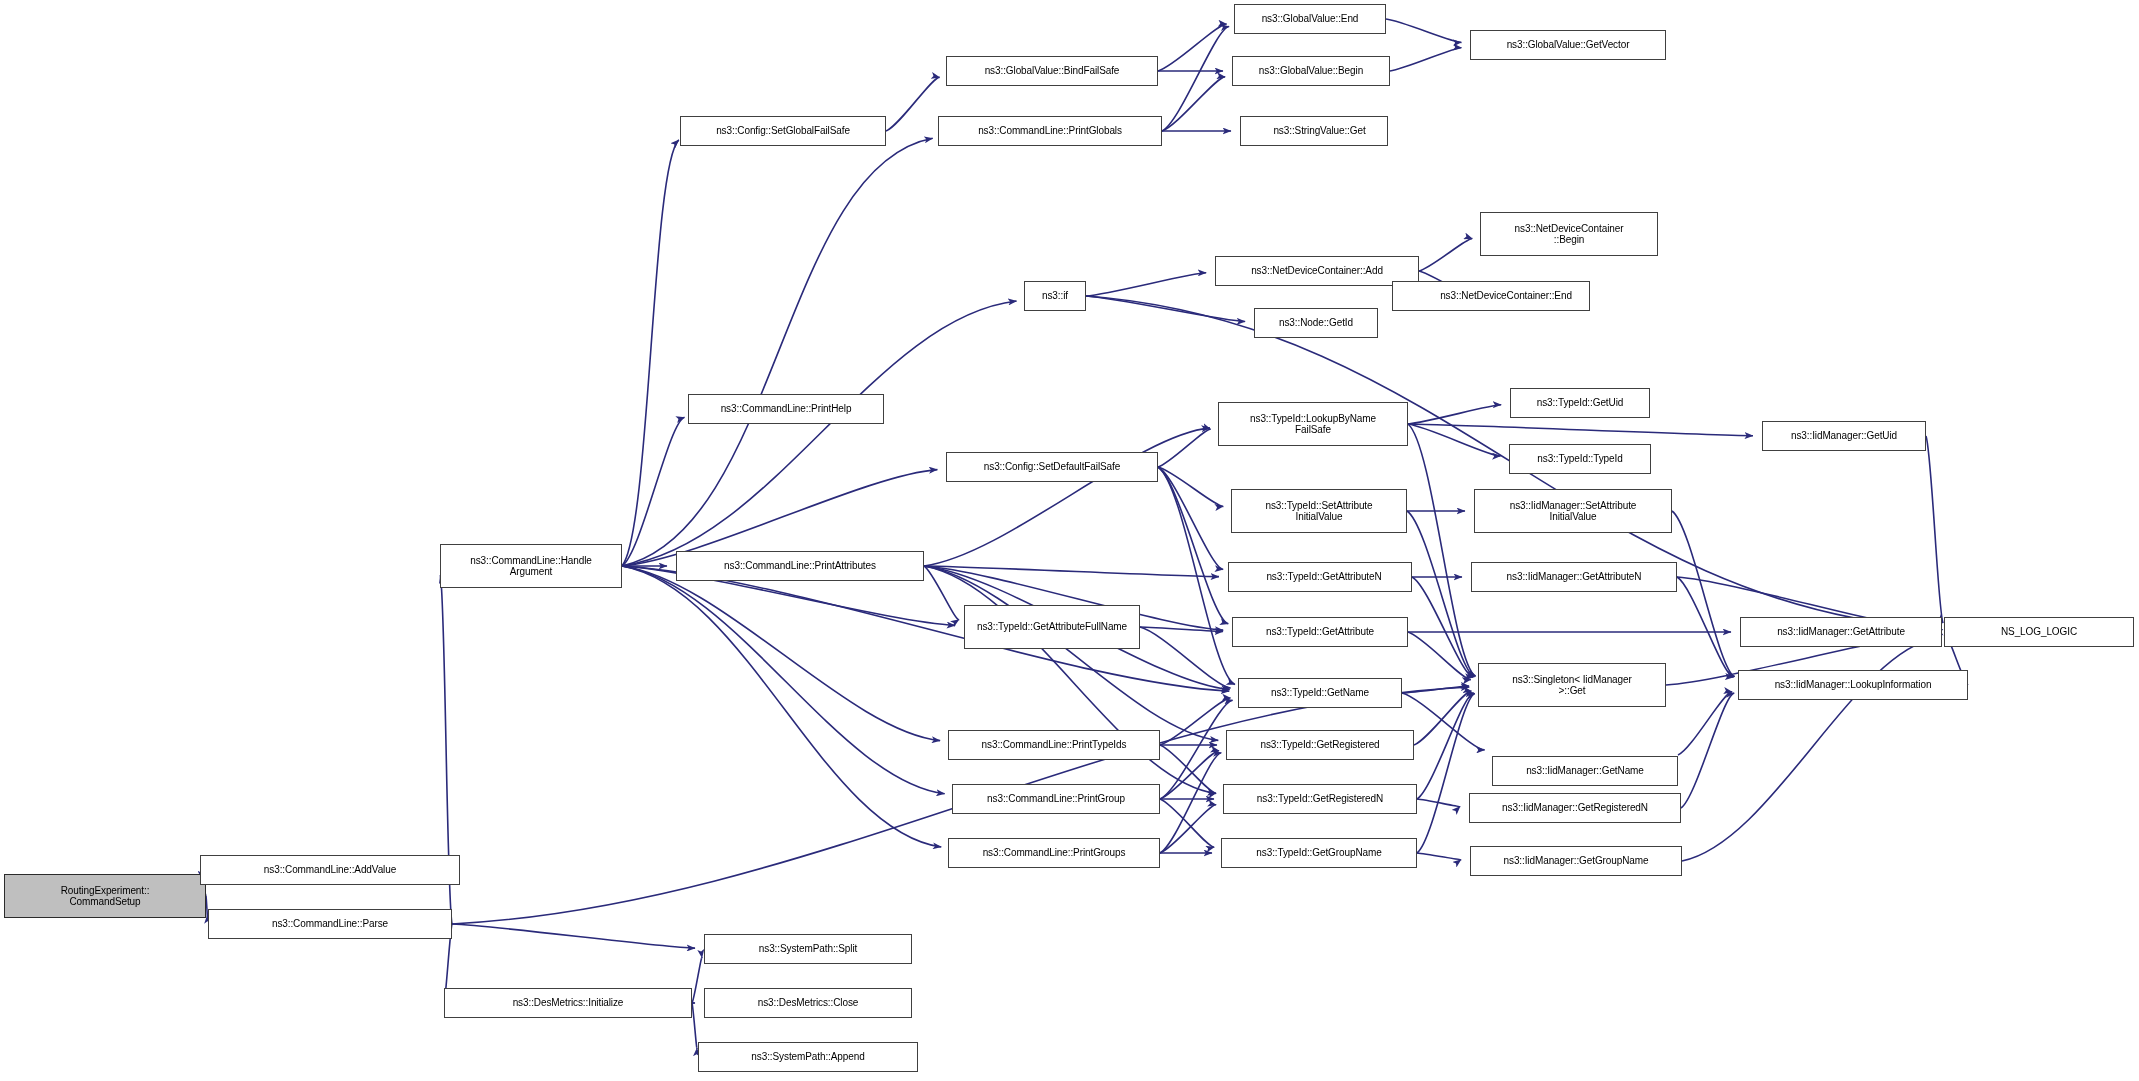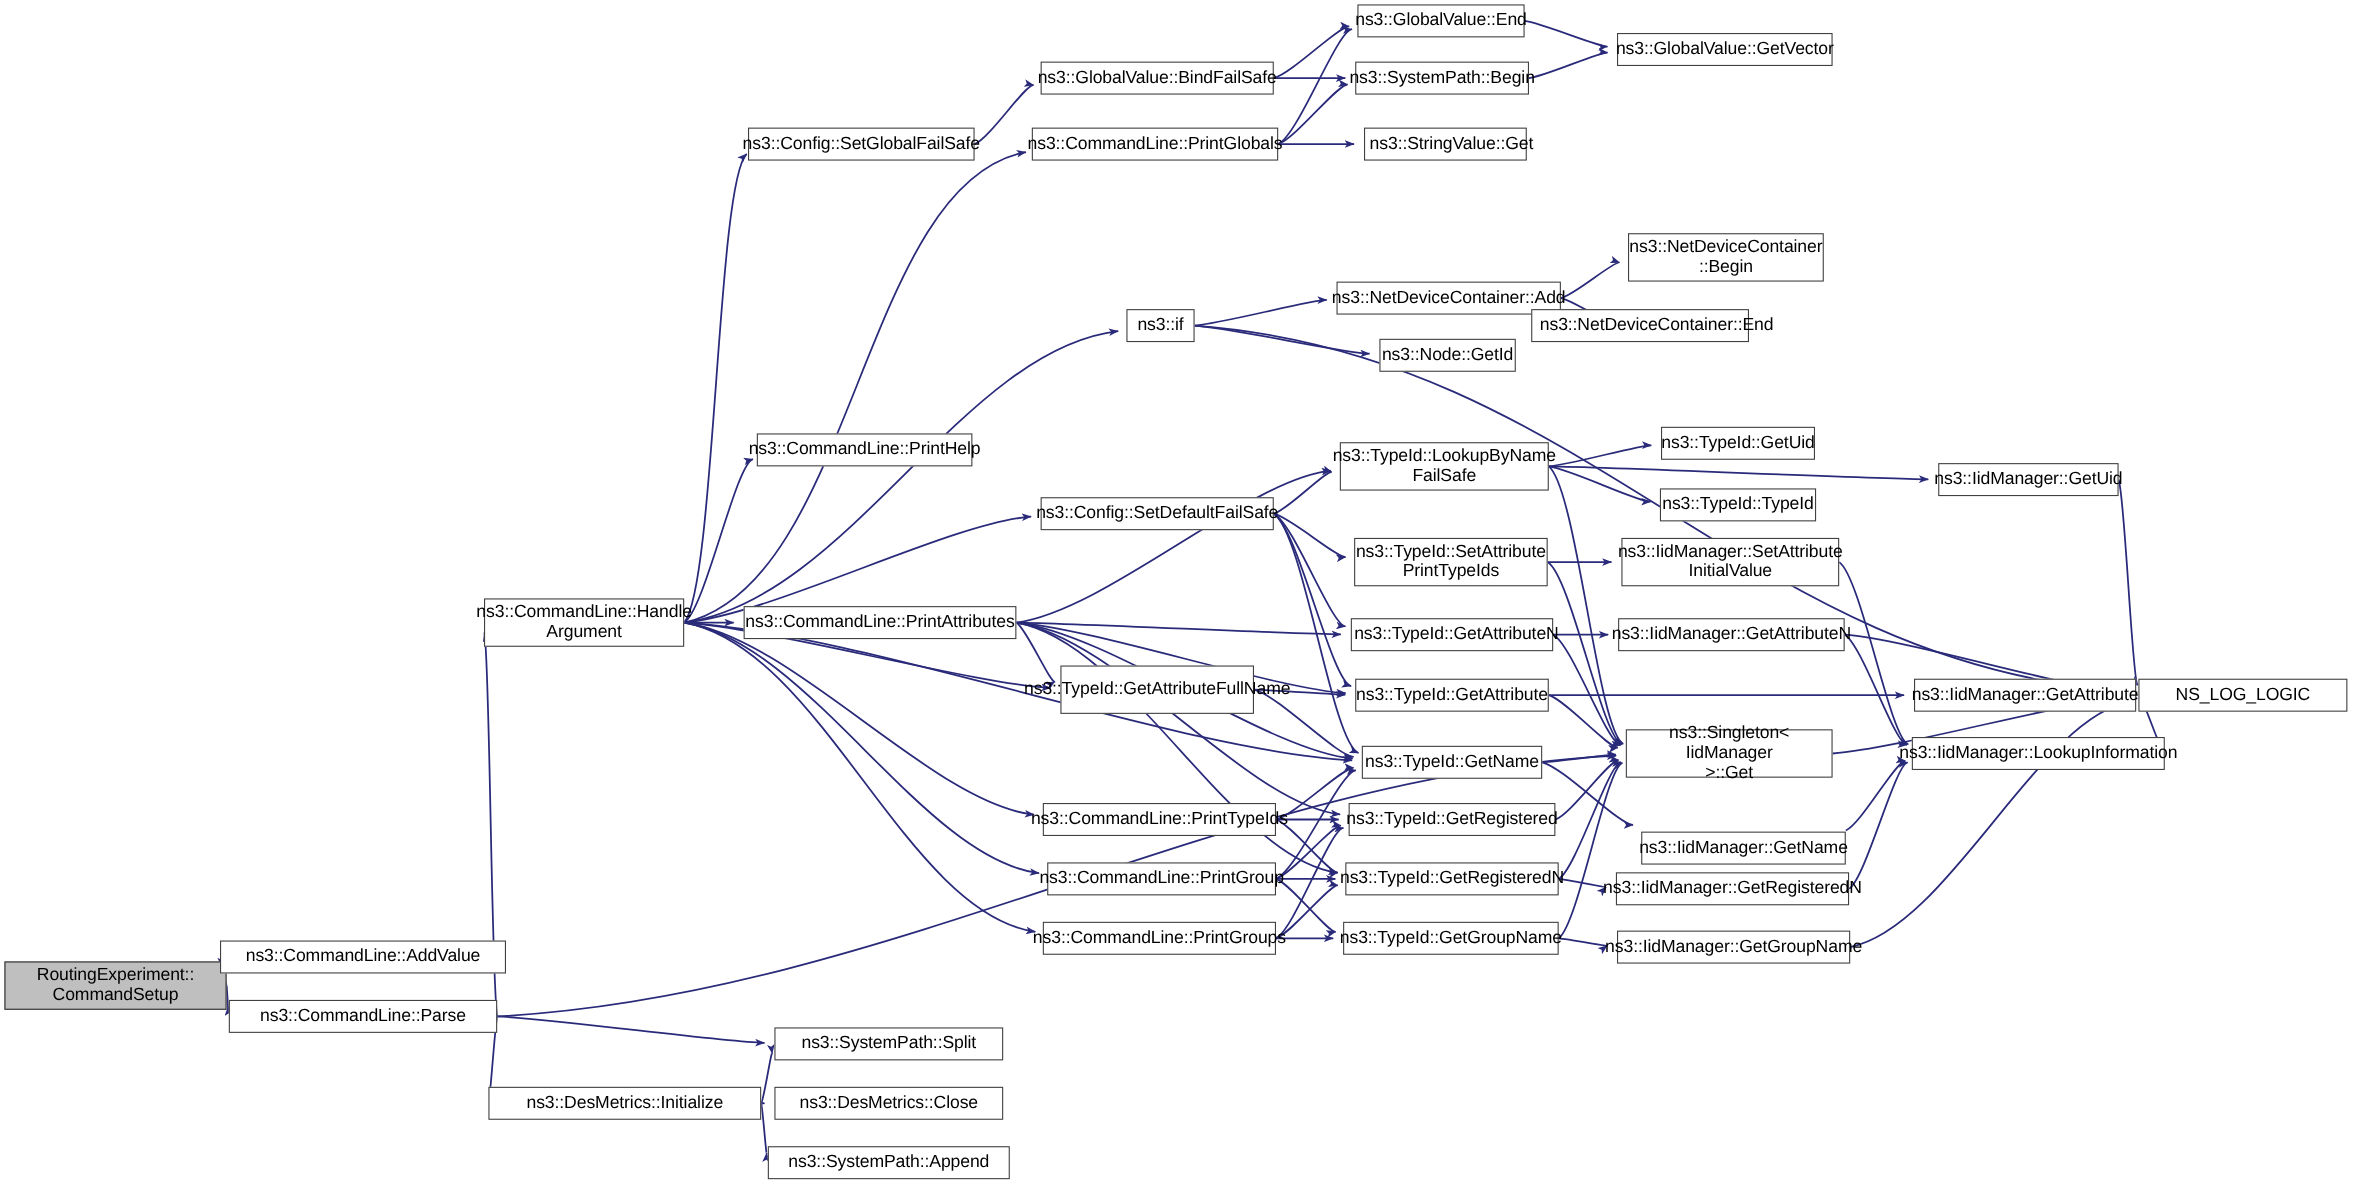--- a/index.html
+++ b/index.html
@@ -18,21 +18,21 @@
   .node{
     position:absolute;
     box-sizing:border-box;
     background:#ffffff;
     border:1px solid #404040;
     display:flex;
     align-items:center;
     justify-content:center;
     text-align:center;
     color:#000000;
-    font-size:16px;
+    font-size:10px;
     line-height:1.12;
     letter-spacing:-0.1px;
     white-space:pre-line;
     padding:0 4px;
     z-index:5;
   }
   .node.root{
     background:#bfbfbf;
     border:1px solid #2b2b2b;
   }
@@ -141,39 +141,39 @@
       <div class="node" style="left: 208px; top: 909px; width: 244px; height: 30px;">ns3::CommandLine::Parse</div>
       <div class="node" style="left: 704px; top: 934px; width: 208px; height: 30px;">ns3::SystemPath::Split</div>
       <div class="node" style="left: 444px; top: 988px; width: 248px; height: 30px;">ns3::DesMetrics::Initialize</div>
       <div class="node" style="left: 704px; top: 988px; width: 208px; height: 30px;">ns3::DesMetrics::Close</div>
       <div class="node" style="left: 698px; top: 1042px; width: 220px; height: 30px;">ns3::SystemPath::Append</div>
       <div class="node" style="left: 440px; top: 544px; width: 182px; height: 44px;">ns3::CommandLine::Handle
 Argument</div>
       <div class="node" style="left: 680px; top: 116px; width: 206px; height: 30px;">ns3::Config::SetGlobalFailSafe</div>
       <div class="node" style="left: 946px; top: 56px; width: 212px; height: 30px;">ns3::GlobalValue::BindFailSafe</div>
       <div class="node" style="left: 1234px; top: 4px; width: 152px; height: 30px;">ns3::GlobalValue::End</div>
-      <div class="node" style="left: 1232px; top: 56px; width: 158px; height: 30px;">ns3::SystemPath::Begin</div>
+      <div class="node" style="left: 1232px; top: 56px; width: 158px; height: 30px;">ns3::GlobalValue::Begin</div>
       <div class="node" style="left: 1470px; top: 30px; width: 196px; height: 30px;">ns3::GlobalValue::GetVector</div>
       <div class="node" style="left: 938px; top: 116px; width: 224px; height: 30px;">ns3::CommandLine::PrintGlobals</div>
       <div class="node" style="left: 1240px; top: 116px; width: 148px; height: 30px; padding-left: 15px;">ns3::StringValue::Get</div>
       <div class="node" style="left: 1024px; top: 281px; width: 62px; height: 30px;">ns3::if</div>
       <div class="node" style="left: 1215px; top: 256px; width: 204px; height: 30px;">ns3::NetDeviceContainer::Add</div>
       <div class="node" style="left: 1254px; top: 308px; width: 124px; height: 30px;">ns3::Node::GetId</div>
       <div class="node" style="left: 1480px; top: 212px; width: 178px; height: 44px;">ns3::NetDeviceContainer
 ::Begin</div>
       <div class="node" style="left: 1392px; top: 281px; width: 198px; height: 30px; padding-left: 34px;">ns3::NetDeviceContainer::End</div>
       <div class="node" style="left: 688px; top: 394px; width: 196px; height: 30px;">ns3::CommandLine::PrintHelp</div>
       <div class="node" style="left: 946px; top: 452px; width: 212px; height: 30px;">ns3::Config::SetDefaultFailSafe</div>
       <div class="node" style="left: 676px; top: 551px; width: 248px; height: 30px;">ns3::CommandLine::PrintAttributes</div>
       <div class="node" style="left: 1218px; top: 402px; width: 190px; height: 44px;">ns3::TypeId::LookupByName
 FailSafe</div>
       <div class="node" style="left: 1510px; top: 388px; width: 140px; height: 30px;">ns3::TypeId::GetUid</div>
       <div class="node" style="left: 1509px; top: 444px; width: 142px; height: 30px;">ns3::TypeId::TypeId</div>
       <div class="node" style="left: 1231px; top: 489px; width: 176px; height: 44px;">ns3::TypeId::SetAttribute
-PrintTypeIds</div>
+InitialValue</div>
       <div class="node" style="left: 1474px; top: 489px; width: 198px; height: 44px;">ns3::IidManager::SetAttribute
 InitialValue</div>
       <div class="node" style="left: 1228px; top: 562px; width: 184px; height: 30px; padding-left: 12px;">ns3::TypeId::GetAttributeN</div>
       <div class="node" style="left: 1471px; top: 562px; width: 206px; height: 30px;">ns3::IidManager::GetAttributeN</div>
       <div class="node" style="left: 964px; top: 605px; width: 176px; height: 44px;">ns3::TypeId::GetAttributeFullName</div>
       <div class="node" style="left: 1232px; top: 617px; width: 176px; height: 30px;">ns3::TypeId::GetAttribute</div>
       <div class="node" style="left: 1740px; top: 617px; width: 202px; height: 30px;">ns3::IidManager::GetAttribute</div>
       <div class="node" style="left: 1944px; top: 617px; width: 190px; height: 30px;">NS_LOG_LOGIC</div>
       <div class="node" style="left: 1238px; top: 678px; width: 164px; height: 30px;">ns3::TypeId::GetName</div>
       <div class="node" style="left: 1478px; top: 663px; width: 188px; height: 44px;">ns3::Singleton&lt; IidManager

